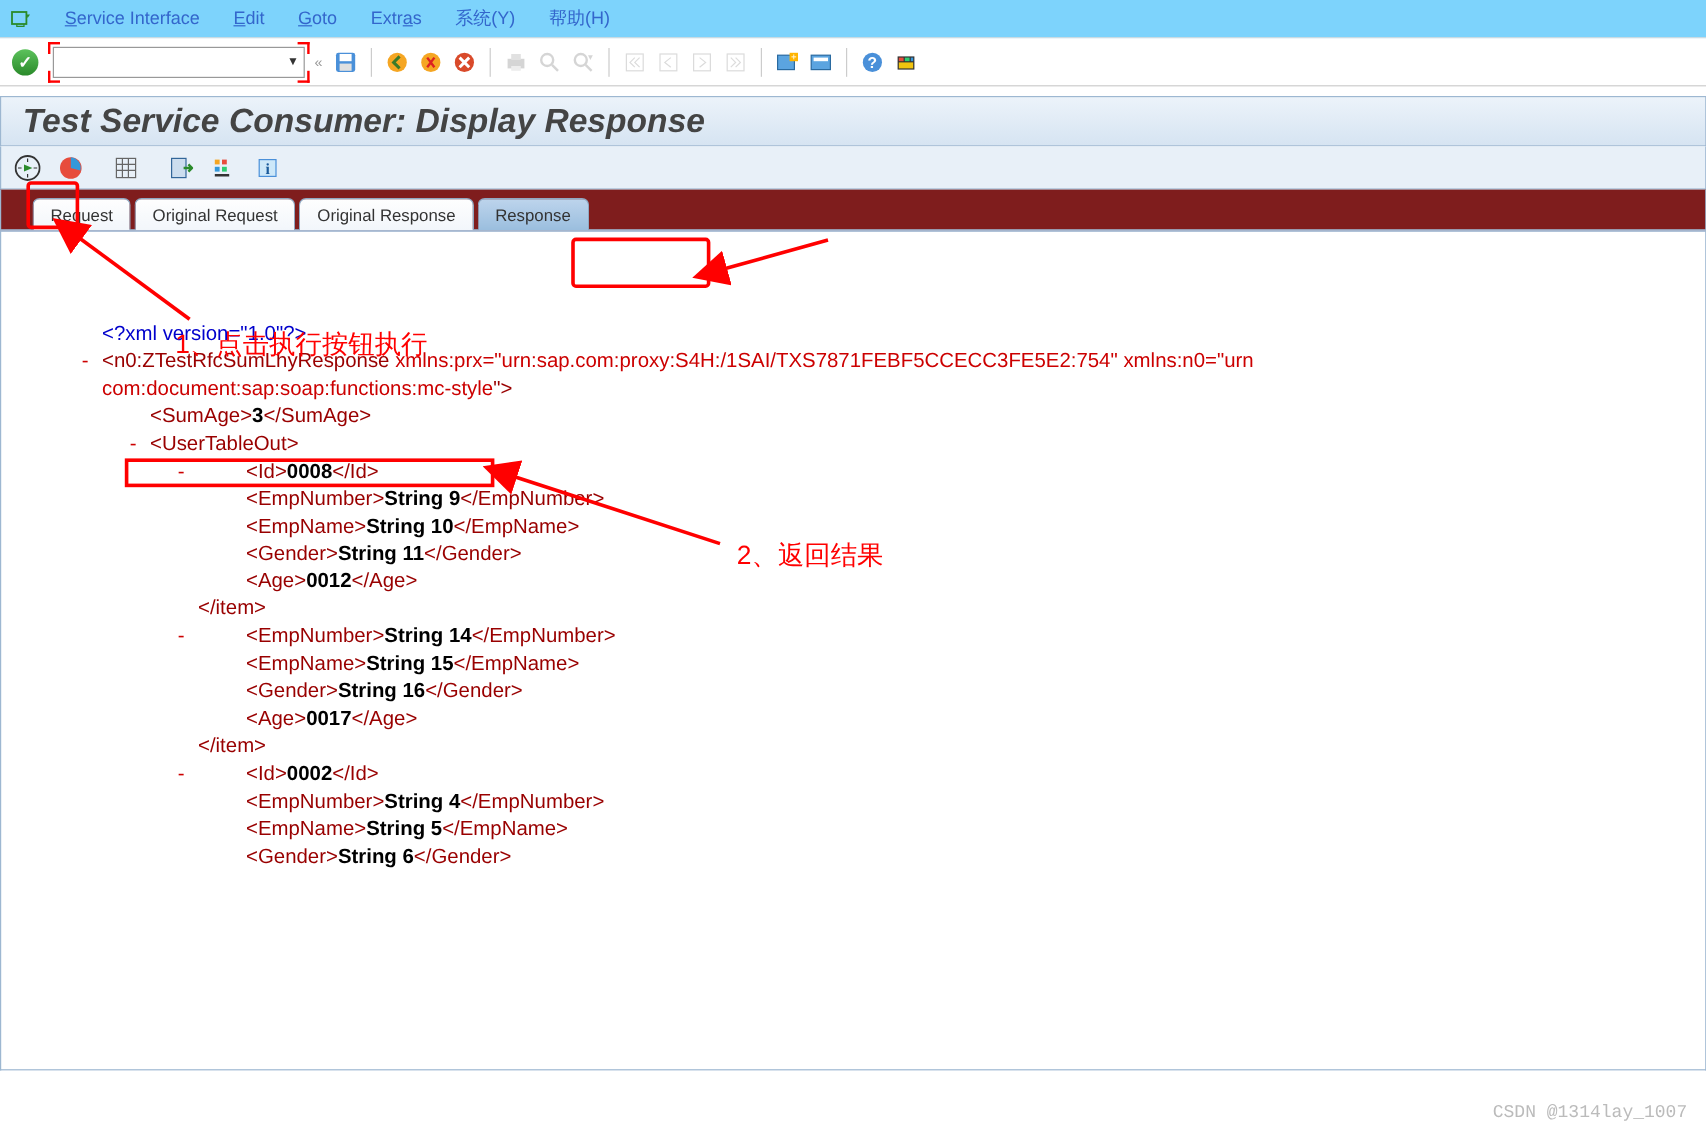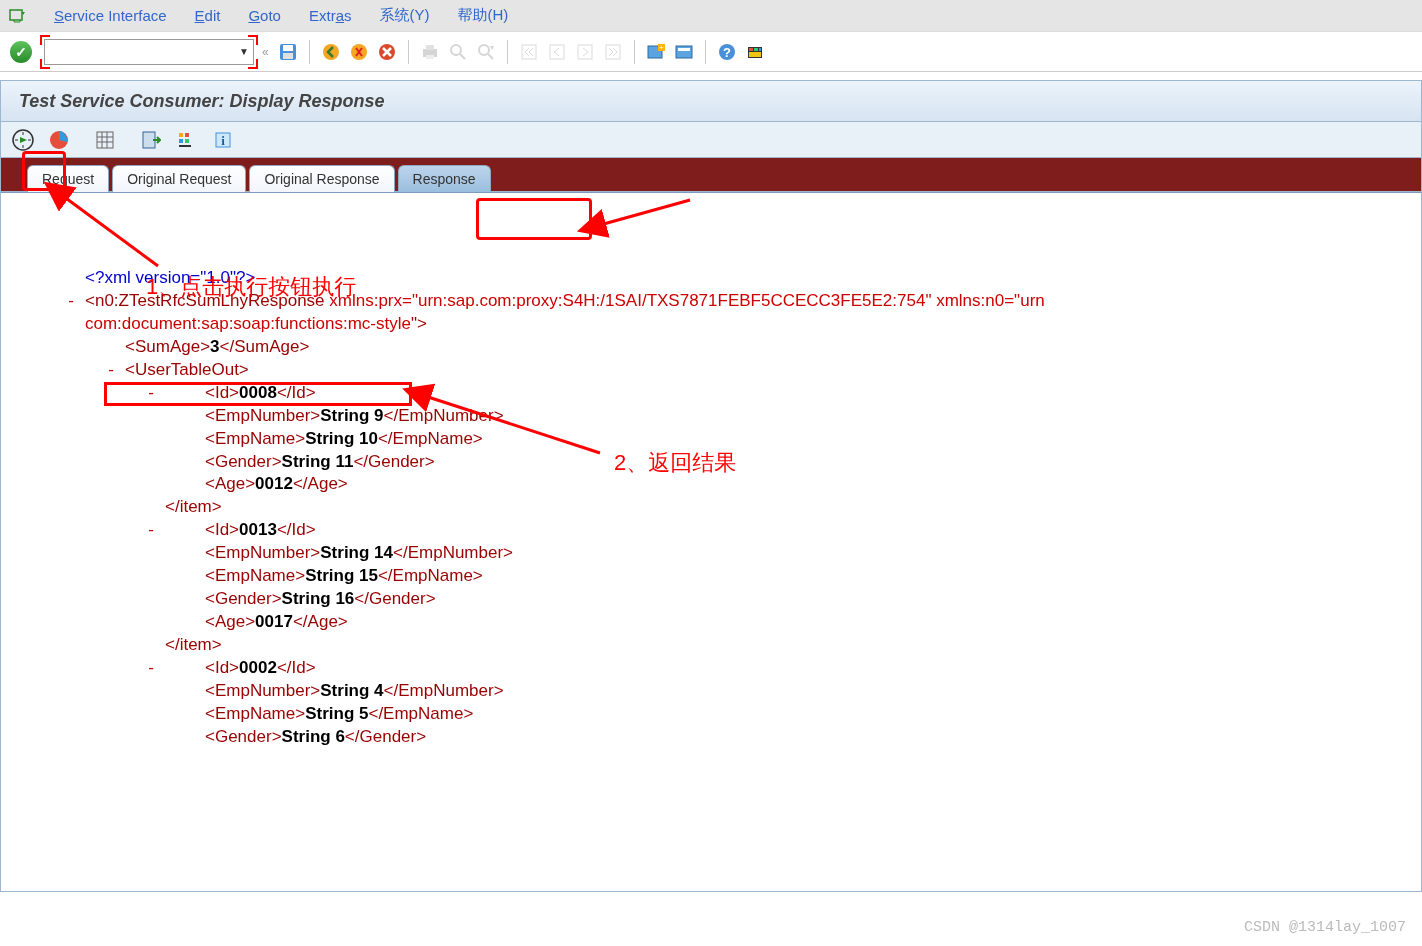--- a/index.html
+++ b/index.html
@@ -1,36 +1,36 @@
 <!DOCTYPE html>
 <html><head>
 <meta charset="utf-8">
 <style>
   * { box-sizing: border-box; margin: 0; padding: 0; }
   body { font-family: Arial, sans-serif; font-size: 13px; background: #fff; overflow:hidden; width:1422px; height:946px;}
-  .menu-bar { height:32px; background:#e5e5e5; border-bottom:1px solid #ddd; display:flex; align-items:center; padding:0 8px; gap:28px; color:#3366cc; font-size:15px;text-align:right;}
+  .menu-bar { height:32px; background:#7dd3fc; border-bottom:1px solid #ddd; display:flex; align-items:center; padding:0 8px; gap:28px; color:#3366cc; font-size:15px;text-align:right;}
   .menu-bar .mitem { cursor:default; }
   .menu-bar .mitem u { text-decoration: underline; }
   .menu-icon { width:18px; height:18px; display:inline-block; }
   .toolbar-row { height:40px; border-bottom:1px solid #ccc; display:flex; align-items:center; padding:0 10px; gap:6px; background:#fff;}
   .check-circle { width:22px;height:22px;border-radius:50%;background:linear-gradient(#5cc25c,#2a8a2a); display:flex;align-items:center;justify-content:center;color:#fff;font-size:14px;font-weight:bold;}
   .combo-wrap { position:relative; margin-left:6px;}
   .combo { width:210px; height:26px; border:1px solid #999; background:#fff; display:flex; align-items:center; justify-content:flex-end; padding:0 4px;}
   .combo .dd { font-size:10px; color:#333;}
   .bracket { position:absolute; width:10px;height:10px; border:2px solid red;}
   .bracket.tl{top:-4px;left:-4px;border-right:none;border-bottom:none;}
   .bracket.tr{top:-4px;right:-4px;border-left:none;border-bottom:none;}
   .bracket.bl{bottom:-4px;left:-4px;border-right:none;border-top:none;}
   .bracket.br{bottom:-4px;right:-4px;border-left:none;border-top:none;}
   .tb-sep { width:1px; height:24px; background:#ccc; margin:0 4px;}
   .tb-chev{ color:#999; font-size:12px; margin:0 2px; }
   .ticon { width:22px;height:22px; display:flex;align-items:center;justify-content:center; border-radius:3px;}
   .ticon svg { display:block; }
   .disabled svg { opacity:.35; }
-  .title-bar { background:linear-gradient(#ecf3fa,#d6e4f2); border:1px solid #9db7d1; height:42px; display:flex; align-items:center; padding:16px 18px; font-size:18px; font-style:italic; font-weight:bold; color:#444; margin-top:8px;}
+  .title-bar { background:linear-gradient(#ecf3fa,#d6e4f2); border:1px solid #9db7d1; height:42px; display:flex; align-items:center; padding:16px 18px; font-size:28px; font-style:italic; font-weight:bold; color:#444; margin-top:8px;}
   .sub-toolbar { background:#e8f0f8; border:1px solid #9db7d1; border-top:none; height:36px; display:flex; align-items:center; padding:0 10px; gap:12px;}
   .sub-toolbar .sicon{ width:24px;height:24px;display:flex;align-items:center;justify-content:center;}
   .tab-strip { background:#7f1d1d; border:1px solid #9db7d1; border-top:none; padding:6px 8px 0 26px; display:flex; gap:0; position:relative; height:34px;}
   .tab { padding:5px 14px 6px 14px; border:1px solid #8fa8c2; border-bottom:none; border-top-left-radius:6px; border-top-right-radius:6px; background:linear-gradient(#fefefe,#f2f6fb); font-size:14px; color:#333; margin-right:3px; position:relative; top:1px;}
   .tab.active { background:linear-gradient(#bdd4ec,#9abede); font-weight:normal;}
   .content-area { border:1px solid #9db7d1; border-top:1px solid #7d9bbf; background:#fff; padding:24px 24px 10px 24px; height:700px; position:relative; overflow:hidden;}
   .xml { font-family: Arial, sans-serif; font-size:17px; line-height:1.35; white-space:nowrap;}
   .xml .t{ color:#990000;}
   .xml .v{ color:#000; font-weight:bold;}
   .xml .d{ color:#0000cc;}
@@ -262,21 +262,20 @@
 
     <div id="items-container">
         <div class="lvl2c"><span class="collapser" style="left:78px;">-</span><span class="t"><item></item></span></div>
         <div class="lvl3"><span class="t">&lt;Id&gt;</span><span class="v">0008</span><span class="t">&lt;/Id&gt;</span></div>
         <div class="lvl3"><span class="t">&lt;EmpNumber&gt;</span><span class="v">String 9</span><span class="t">&lt;/EmpNumber&gt;</span></div>
         <div class="lvl3"><span class="t">&lt;EmpName&gt;</span><span class="v">String 10</span><span class="t">&lt;/EmpName&gt;</span></div>
         <div class="lvl3"><span class="t">&lt;Gender&gt;</span><span class="v">String 11</span><span class="t">&lt;/Gender&gt;</span></div>
         <div class="lvl3"><span class="t">&lt;Age&gt;</span><span class="v">0012</span><span class="t">&lt;/Age&gt;</span></div>
         <div class="lvl2"><span class="t">&lt;/item&gt;</span></div>
         <div class="lvl2c"><span class="collapser" style="left:78px;">-</span><span class="t"><item></item></span></div>
-        <div class="lvl3"><span class="t">&lt;Id&gt;</span><span class="v">0013</span><span class="t">&lt;/Id&gt;</span></div>
         <div class="lvl3"><span class="t">&lt;EmpNumber&gt;</span><span class="v">String 14</span><span class="t">&lt;/EmpNumber&gt;</span></div>
         <div class="lvl3"><span class="t">&lt;EmpName&gt;</span><span class="v">String 15</span><span class="t">&lt;/EmpName&gt;</span></div>
         <div class="lvl3"><span class="t">&lt;Gender&gt;</span><span class="v">String 16</span><span class="t">&lt;/Gender&gt;</span></div>
         <div class="lvl3"><span class="t">&lt;Age&gt;</span><span class="v">0017</span><span class="t">&lt;/Age&gt;</span></div>
         <div class="lvl2"><span class="t">&lt;/item&gt;</span></div>
         <div class="lvl2c"><span class="collapser" style="left:78px;">-</span><span class="t"><item></item></span></div>
         <div class="lvl3"><span class="t">&lt;Id&gt;</span><span class="v">0002</span><span class="t">&lt;/Id&gt;</span></div>
         <div class="lvl3"><span class="t">&lt;EmpNumber&gt;</span><span class="v">String 4</span><span class="t">&lt;/EmpNumber&gt;</span></div>
         <div class="lvl3"><span class="t">&lt;EmpName&gt;</span><span class="v">String 5</span><span class="t">&lt;/EmpName&gt;</span></div>
         <div class="lvl3"><span class="t">&lt;Gender&gt;</span><span class="v">String 6</span><span class="t">&lt;/Gender&gt;</span></div>

